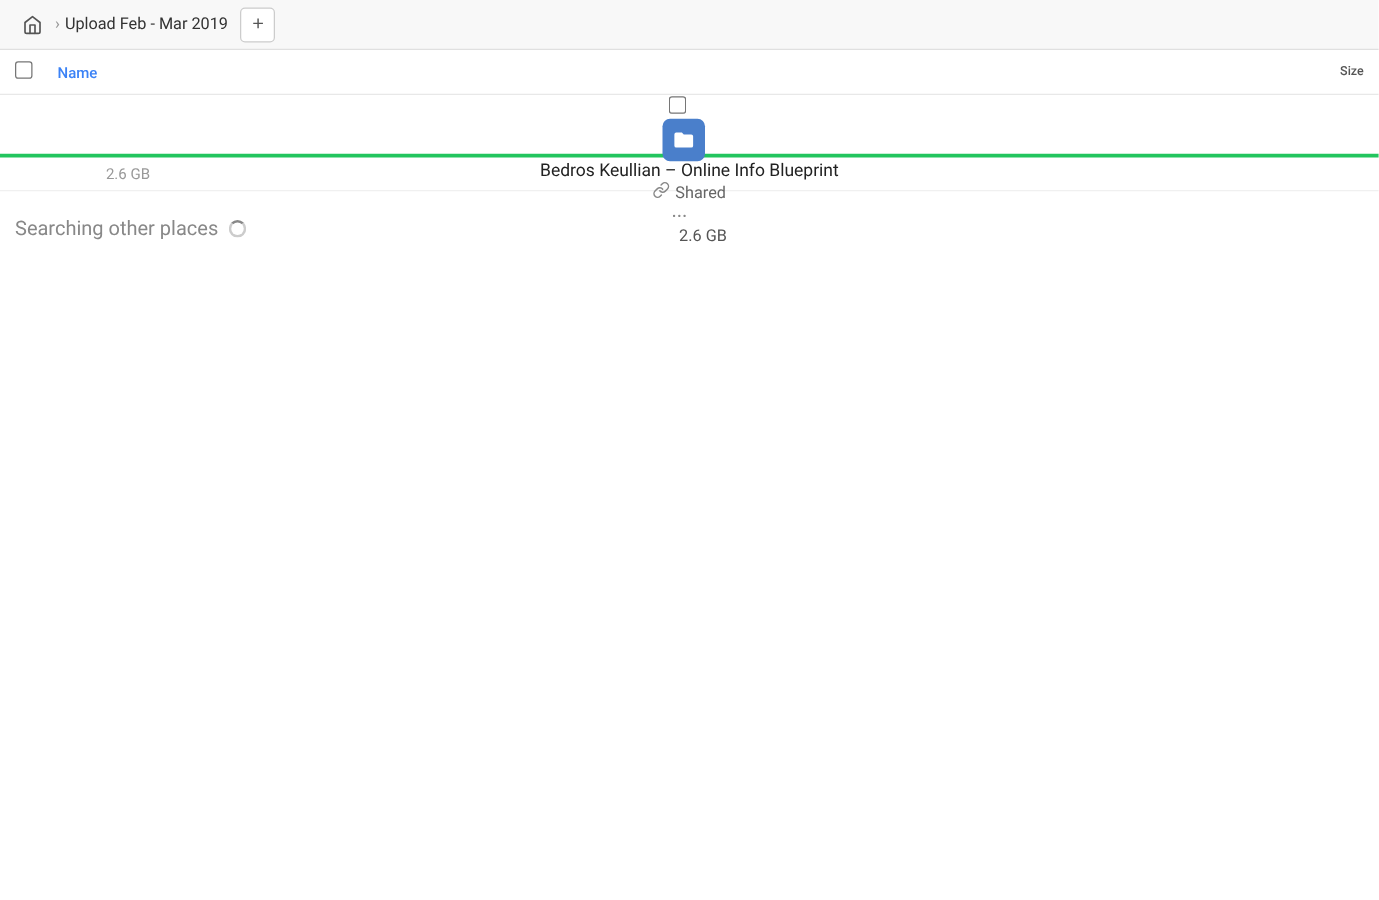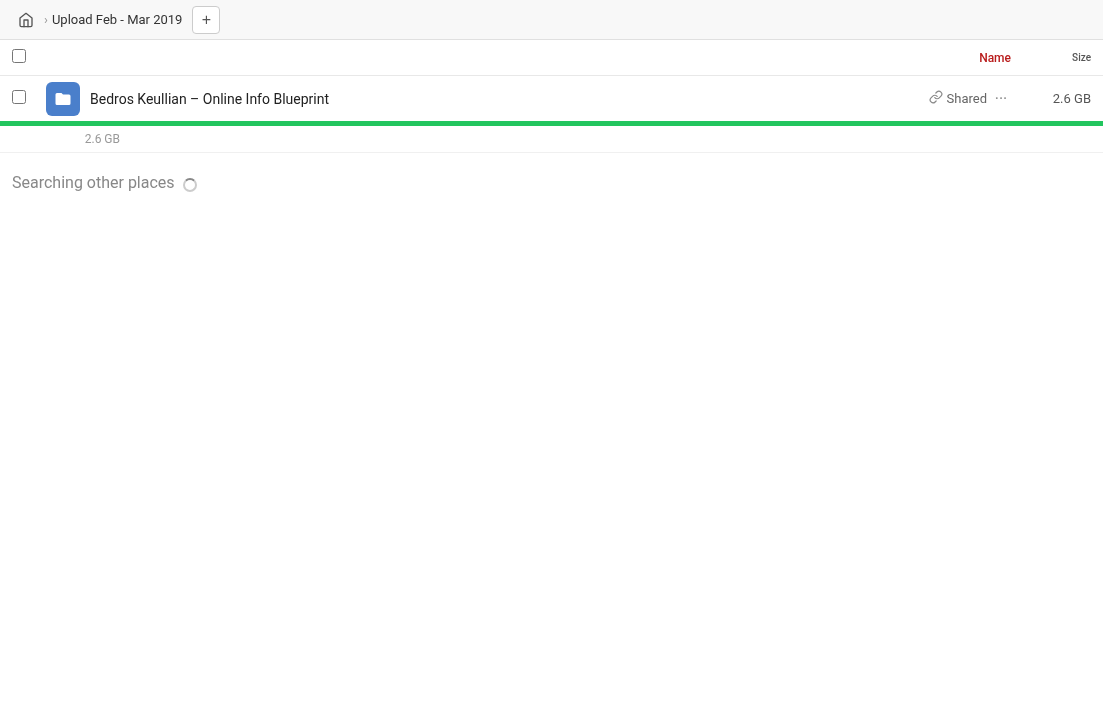--- a/index.html
+++ b/index.html
@@ -74,42 +74,42 @@
     }
 
     .col-checkbox {
       width: 24px;
       margin-right: 10px;
     }
 
     .col-name {
       flex: 1;
       font-size: 12px;
-      color: #b91c1c;
+      color: #3b82f6;
       font-weight: 500;
-      text-align: right;
     }
 
     .col-size {
       width: 80px;
       text-align: right;
       font-size: 10px;
       color: #555;
       font-weight: 500;
     }
 
     
     .file-row {
       display: flex;
       align-items: center;
       padding: 0 12px;
       height: 50px;
-      border-bottom: 5px solid #22c55e;
+      border-bottom: 3px solid #22c55e;
       background: #fff;
       cursor: pointer;
+      flex-direction: column;
     }
 
     .file-icon-wrap {
       width: 34px;
       height: 34px;
       border-radius: 6px;
       background: #4a7fcb;
       display: flex;
       align-items: center;
       justify-content: center;
@@ -179,21 +179,21 @@
       font-size: 12px;
       color: #999;
       width: 60px;
       text-align: right;
     }
 
     
     .searching-section {
       padding: 20px 12px;
       display: flex;
-      align-items: flex-end;
+      align-items: center;
       gap: 8px;
     }
 
     .searching-text {
       font-size: 16px;
       color: #888;
       font-weight: 400;
     }
 
     .spinner {

